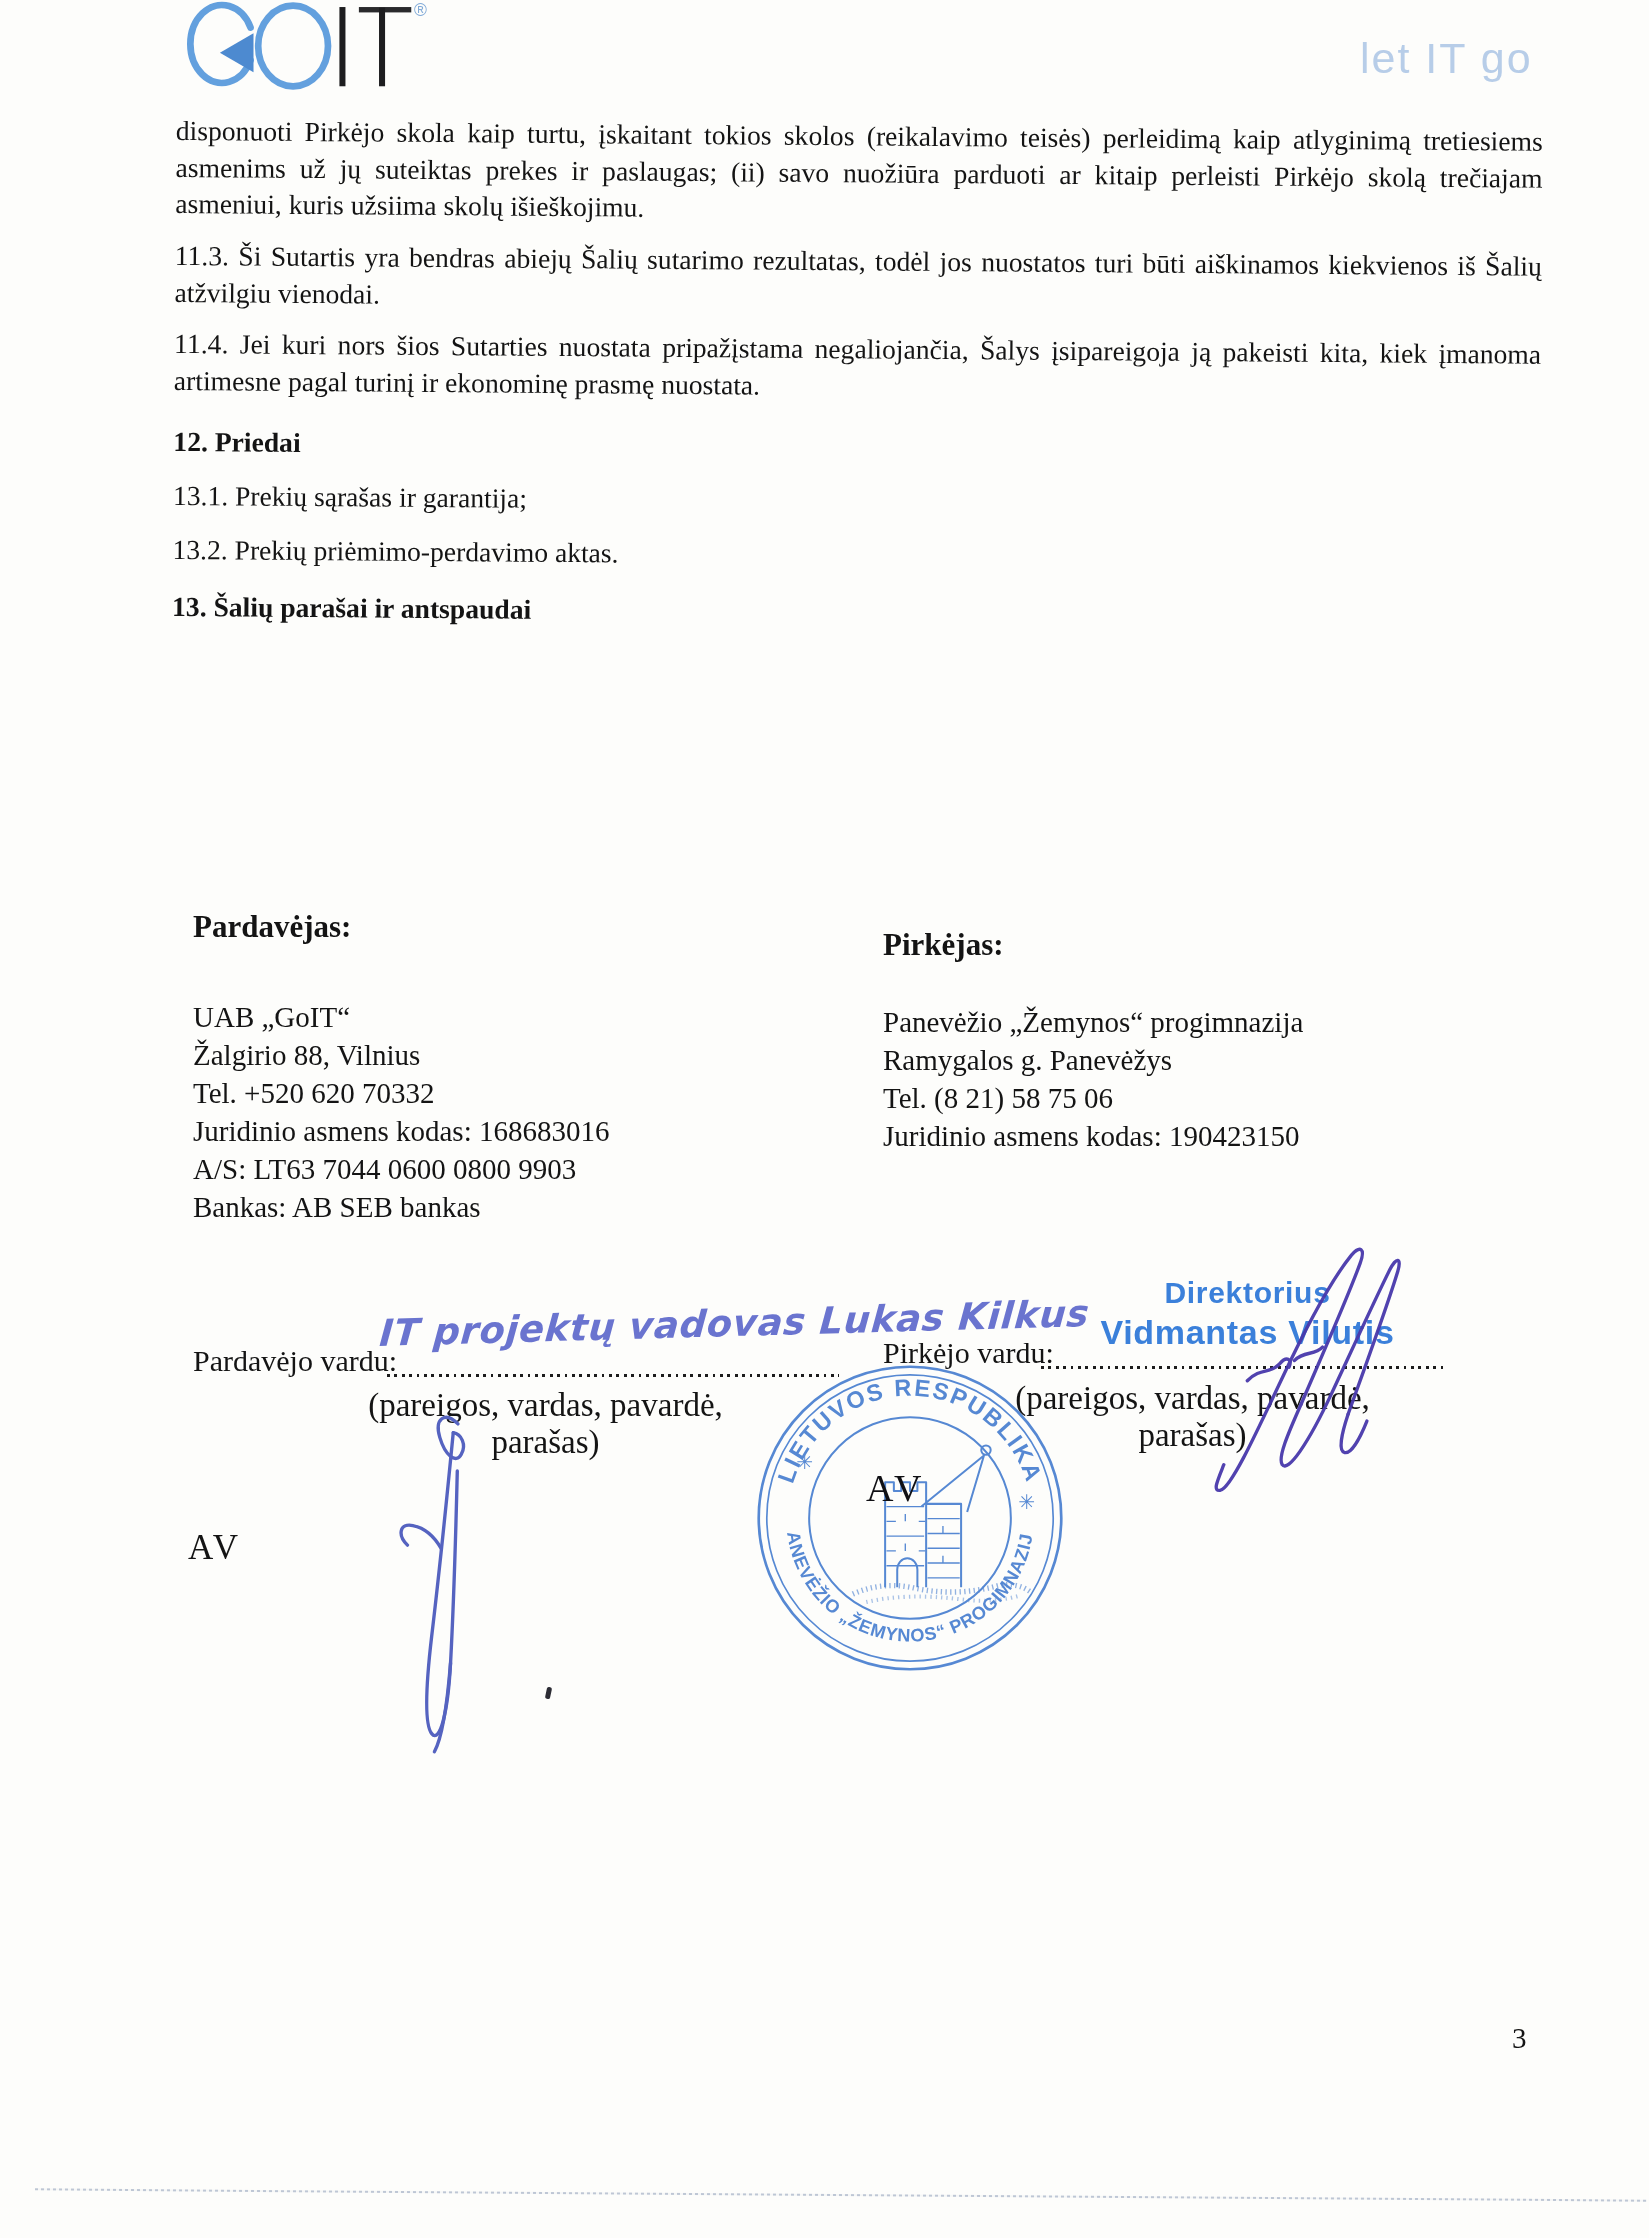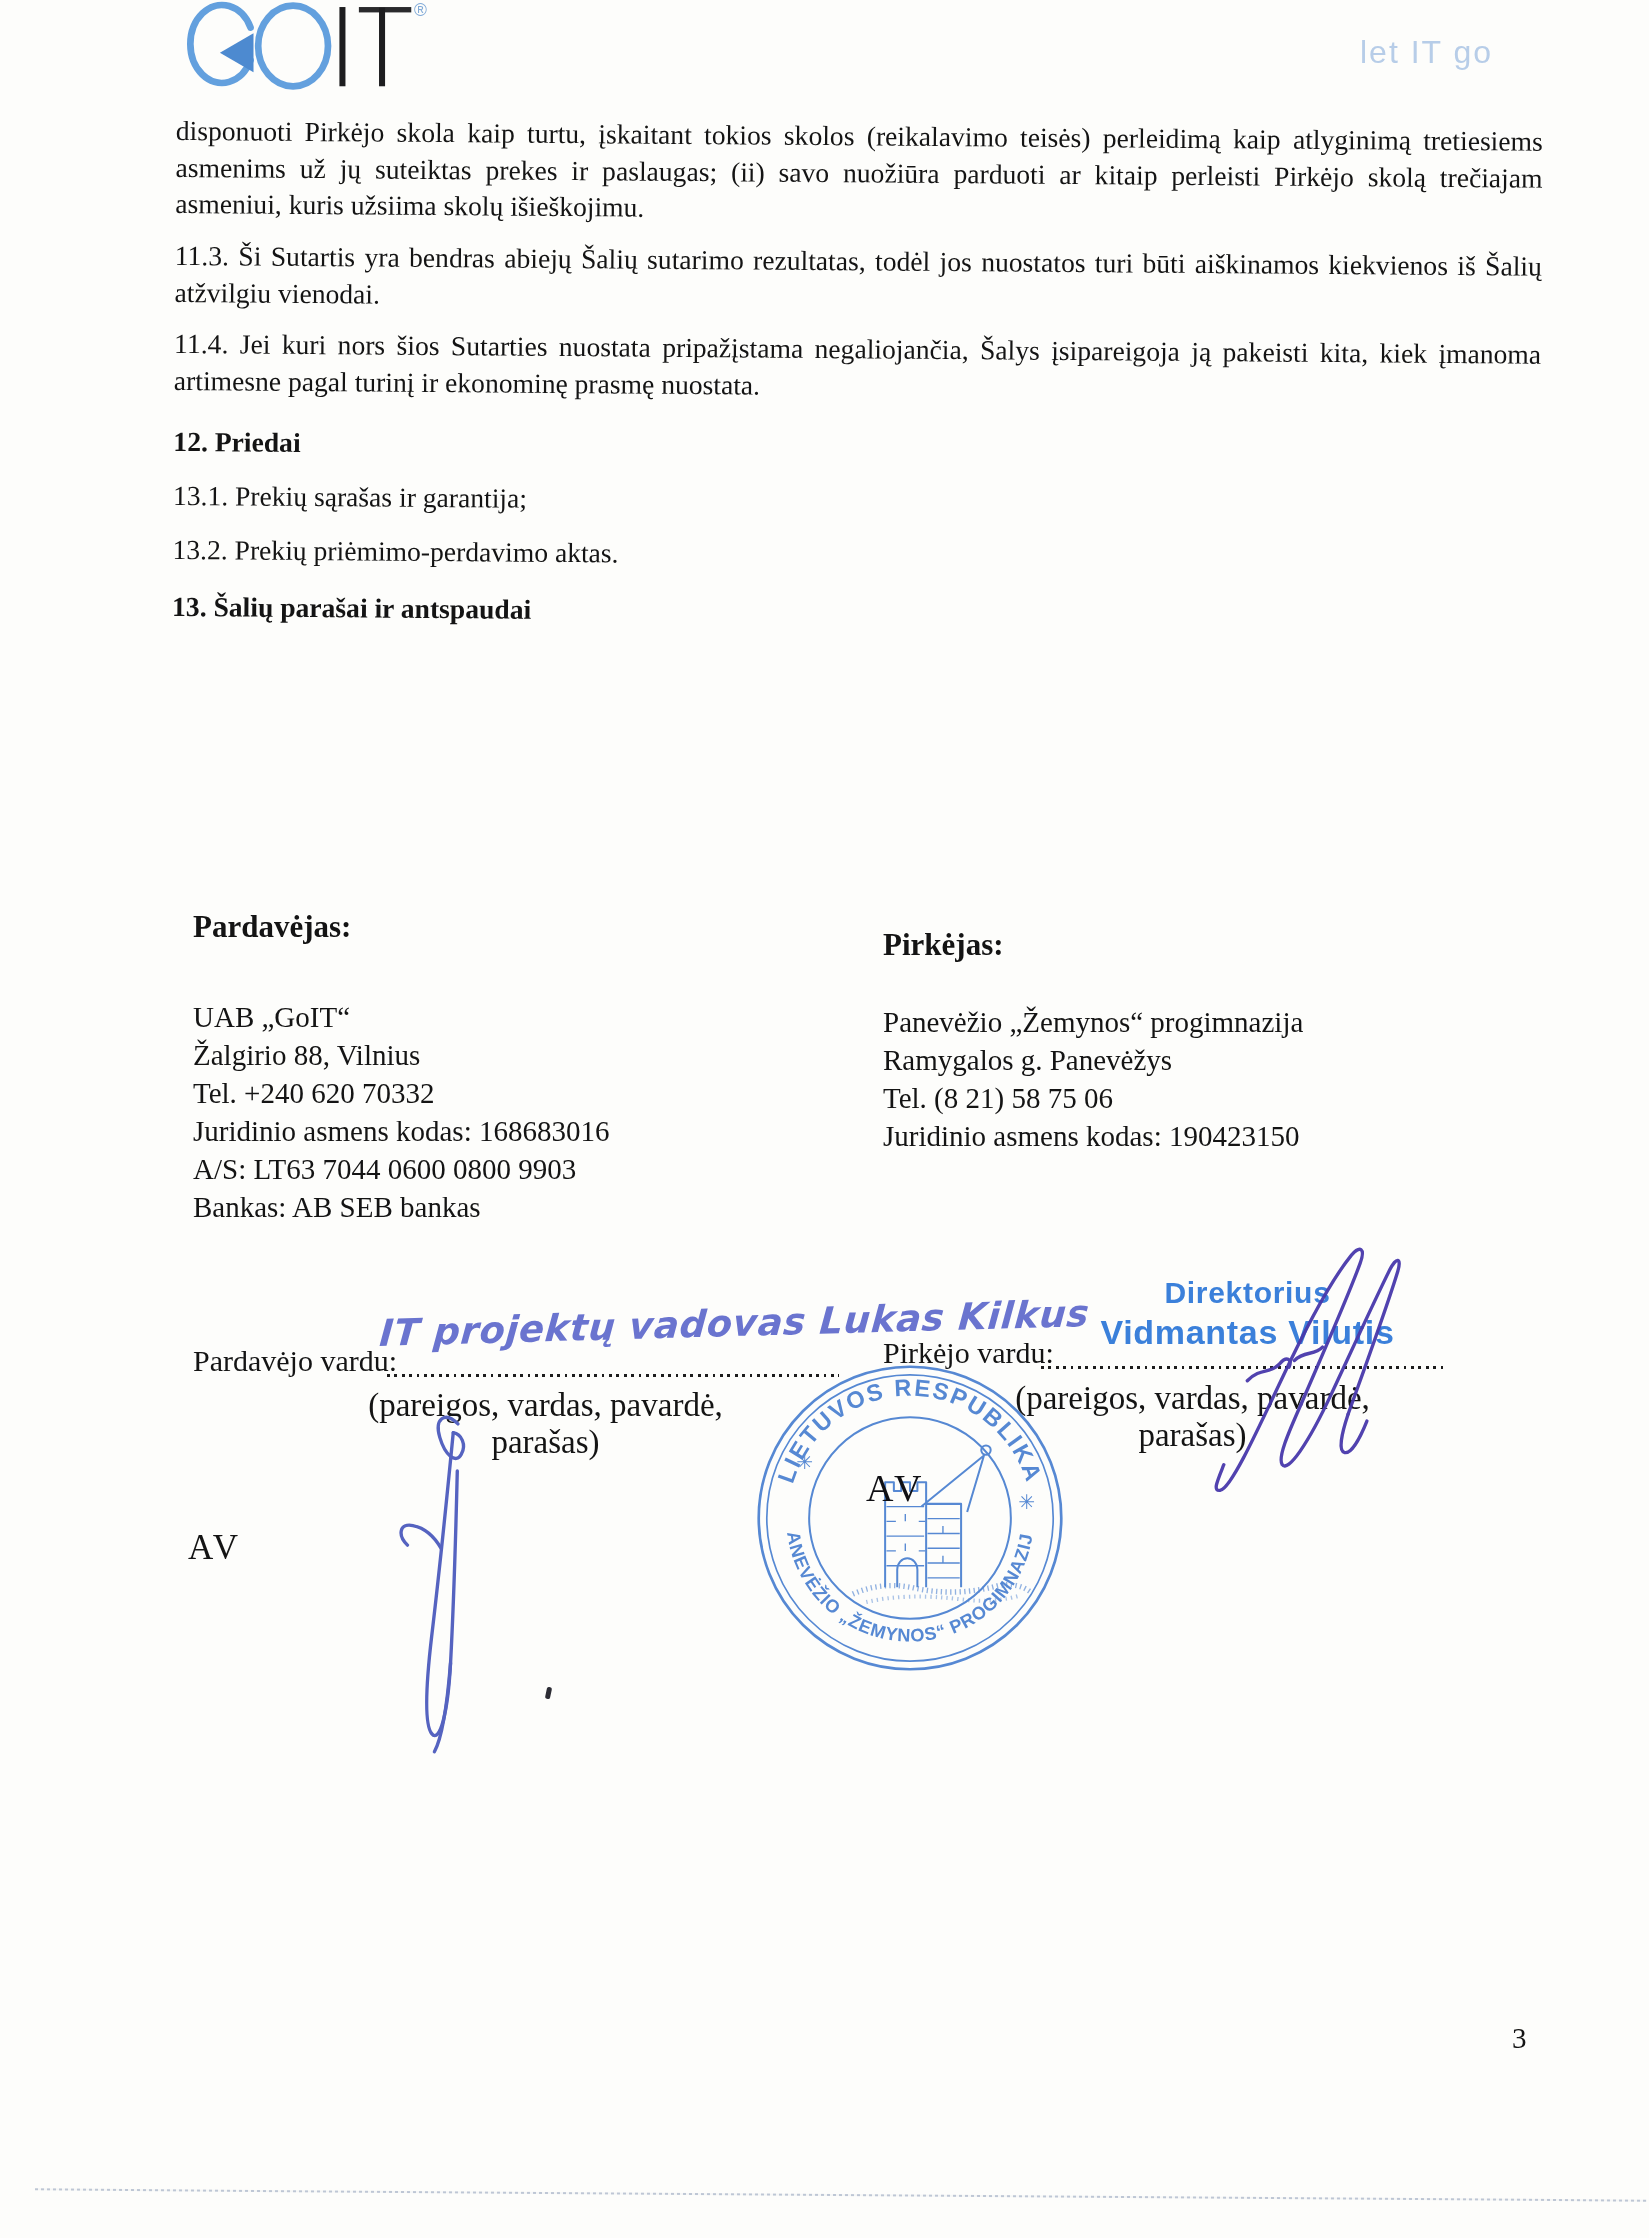--- a/index.html
+++ b/index.html
@@ -4,21 +4,21 @@
 <title>Scanned contract page</title>
 <style>
   html,body{margin:0;padding:0;background:#e8e8e8;}
   .page{
     position:relative;width:1649px;height:2239px;background:#fdfdfb;
     font-family:"Liberation Serif",serif;color:#141414;overflow:hidden;
   }
   .abs{position:absolute;}
   
   .logo-reg{left:414px;top:0;font-size:17.5px;color:#82abd8;font-family:"Liberation Sans",sans-serif;}
-  .tagline{left:1360px;top:34px;font-size:32px;letter-spacing:2px;color:#b7cde8;
+  .tagline{left:1360px;top:34px;font-size:43px;letter-spacing:2px;color:#b7cde8;
     font-family:"Liberation Sans",sans-serif;}
   
   .bodytext{left:176px;top:113px;width:1367px;transform:rotate(.45deg);transform-origin:top left;
     font-size:27.6px;line-height:1.33;}
   .bodytext p{margin:0 0 15px 0;text-align:justify;}
   .bodytext p.gap-lg{margin-bottom:24px;}
   .bodytext .h-bold{font-weight:bold;margin:0 0 17.5px 0;}
   .bodytext .item{margin:0 0 17.5px 0;}
   .bodytext .item.gap{margin-bottom:20px;}
   
@@ -81,21 +81,21 @@
     <div class="h-bold">12. Priedai</div>
     <div class="item">13.1. Prekių sąrašas ir garantija;</div>
     <div class="item gap">13.2. Prekių priėmimo-perdavimo aktas.</div>
     <div class="h-bold">13. Šalių parašai ir antspaudai</div>
   </div>
 
   <div class="abs party party-seller">
     <div class="plabel">Pardavėjas:</div>
     <div>UAB „GoIT“</div>
     <div>Žalgirio 88, Vilnius</div>
-    <div>Tel. +240 620 70332</div>
+    <div>Tel. +520 620 70332</div>
     <div>Juridinio asmens kodas: 168683016</div>
     <div>A/S: LT63 7044 0600 0800 9903</div>
     <div>Bankas: AB SEB bankas</div>
   </div>
 
   <div class="abs party party-buyer">
     <div class="plabel">Pirkėjas:</div>
     <div>Panevėžio „Žemynos“ progimnazija</div>
     <div>Ramygalos g. Panevėžys</div>
     <div>Tel. (8 21) 58 75 06</div>

